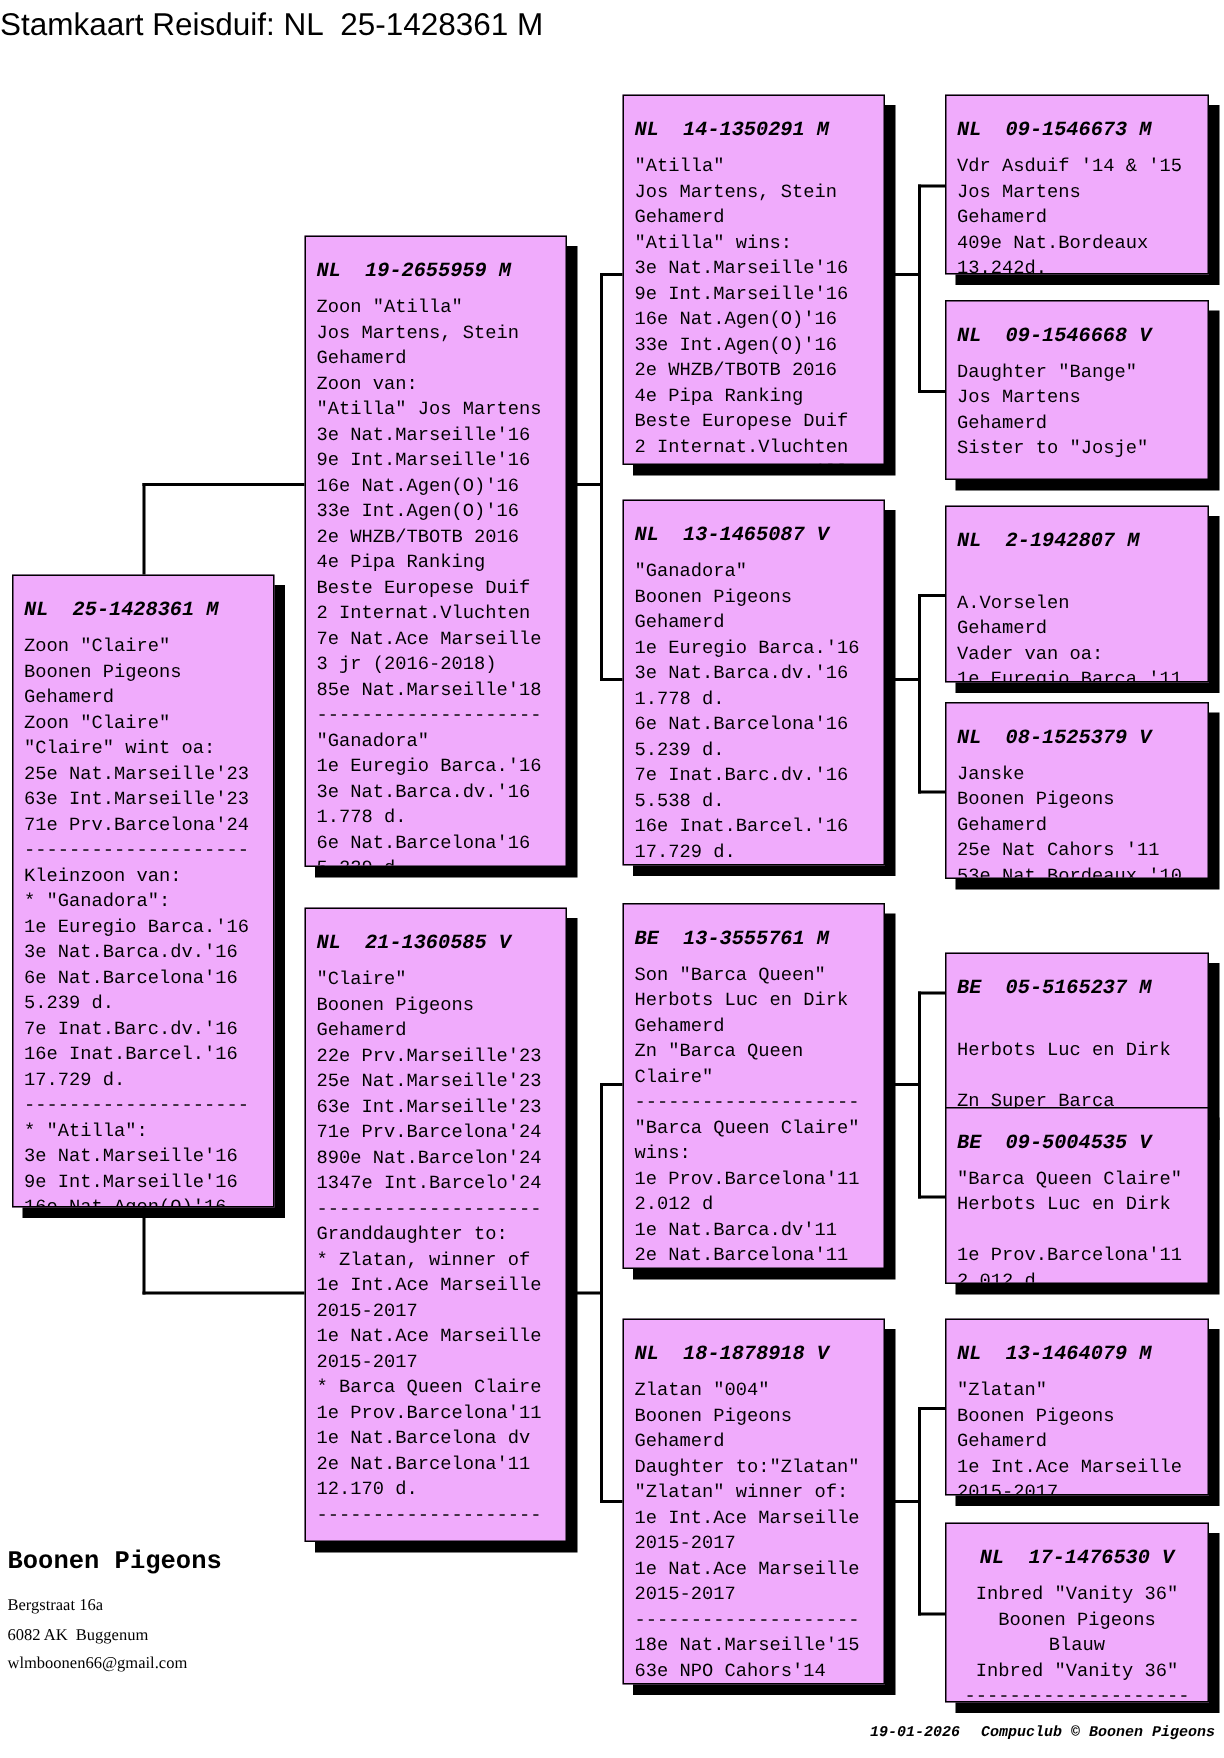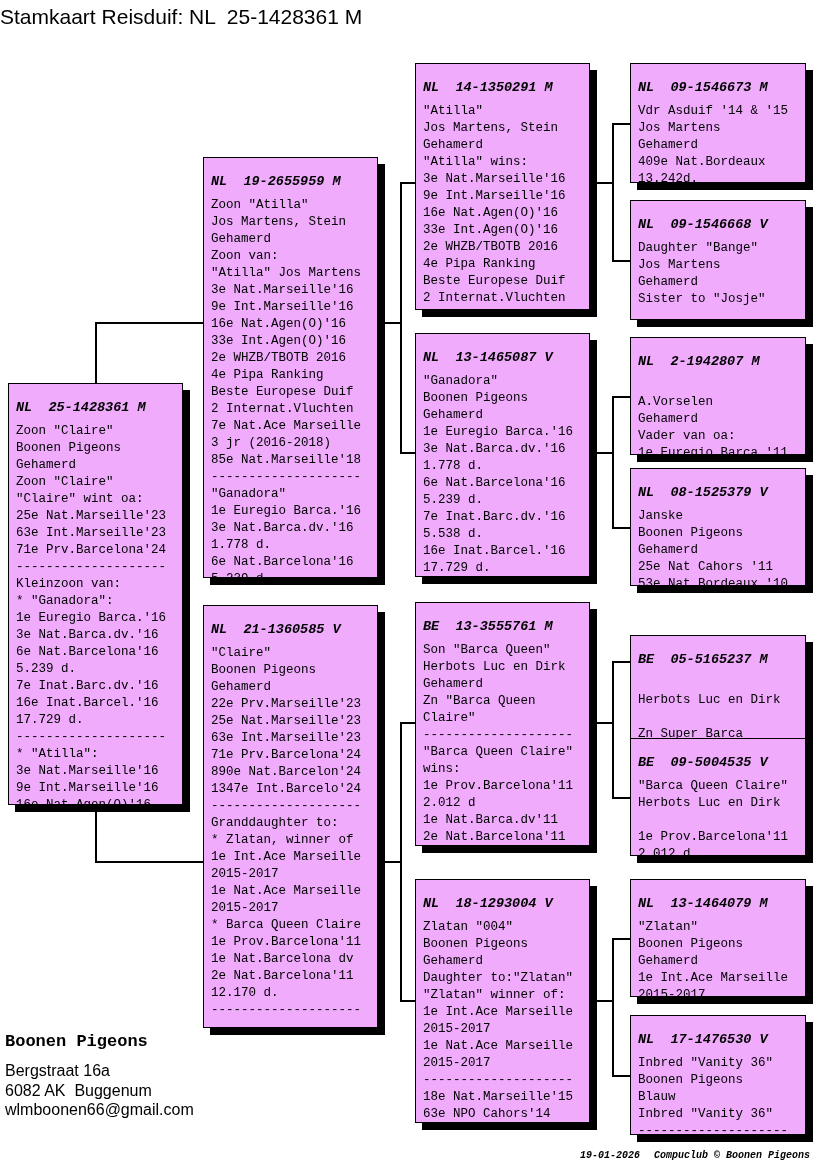--- a/index.html
+++ b/index.html
@@ -12,21 +12,21 @@
         box-shadow:7px 7px 0 #000;padding:16px 7px;overflow:hidden;}
   .ring{font-family:"Liberation Mono",monospace;font-style:italic;font-weight:bold;
         font-size:13.5px;line-height:16px;margin-bottom:7px;white-space:pre;}
   .lines{font-family:"Liberation Mono",monospace;font-size:12.5px;line-height:17px;white-space:pre;}
   .hline,.vline{position:absolute;background:#000;}
   .hline{height:2px;}
   .vline{width:2px;}
   .contact{position:absolute;left:5px;top:1032px;}
   .contact-name{font-family:"Liberation Mono",monospace;font-weight:bold;font-size:17px;
         line-height:20px;margin-bottom:9px;white-space:pre;}
-  .contact-line{font-family:Liberation Sans, sans-serif;font-size:16px;line-height:19.5px;
+  .contact-line{font-family:Liberation Serif, serif;font-size:11px;line-height:19.5px;
         white-space:pre;}
   .footer{position:absolute;right:6px;top:1139px;font-family:"Liberation Mono",monospace;
         font-style:italic;font-weight:bold;font-size:10px;white-space:pre;}
   .footer .sep{display:inline-block;width:14px;}
 </style>
 </head>
 <body>
 
 <div class="page">
 
@@ -153,21 +153,21 @@
 --------------------
 "Barca Queen Claire"
 wins:
 1e Prov.Barcelona'11
 2.012 d
 1e Nat.Barca.dv'11
 2e Nat.Barcelona'11
 12.170 d.</div>
   </div>
   <div class="pbox" style="left:415px;top:879px;width:175px;height:244px;">
-    <div class="ring">NL  18-1293004 V</div>
+    <div class="ring">NL  18-1878918 V</div>
     <div class="lines">Zlatan "004"
 Boonen Pigeons
 Gehamerd
 Daughter to:"Zlatan"
 "Zlatan" winner of:
 1e Int.Ace Marseille
 2015-2017
 1e Nat.Ace Marseille
 2015-2017
 --------------------
@@ -224,21 +224,21 @@
 2.012 d</div>
   </div>
   <div class="pbox" style="left:630px;top:879px;width:176px;height:118px;">
     <div class="ring">NL  13-1464079 M</div>
     <div class="lines">"Zlatan"
 Boonen Pigeons
 Gehamerd
 1e Int.Ace Marseille
 2015-2017</div>
   </div>
-  <div class="pbox" style="left:630px;top:1015px;width:176px;height:120px;">
+  <div class="pbox" style="left:630px;top:1015px;width:176px;height:120px;text-align:center;">
     <div class="ring">NL  17-1476530 V</div>
     <div class="lines">Inbred "Vanity 36"
 Boonen Pigeons
 Blauw
 Inbred "Vanity 36"
 --------------------</div>
   </div>
 
   <div class="vline" style="left:95px;top:322px;height:61px;"></div>
   <div class="hline" style="left:95px;top:322px;width:108px;"></div>

